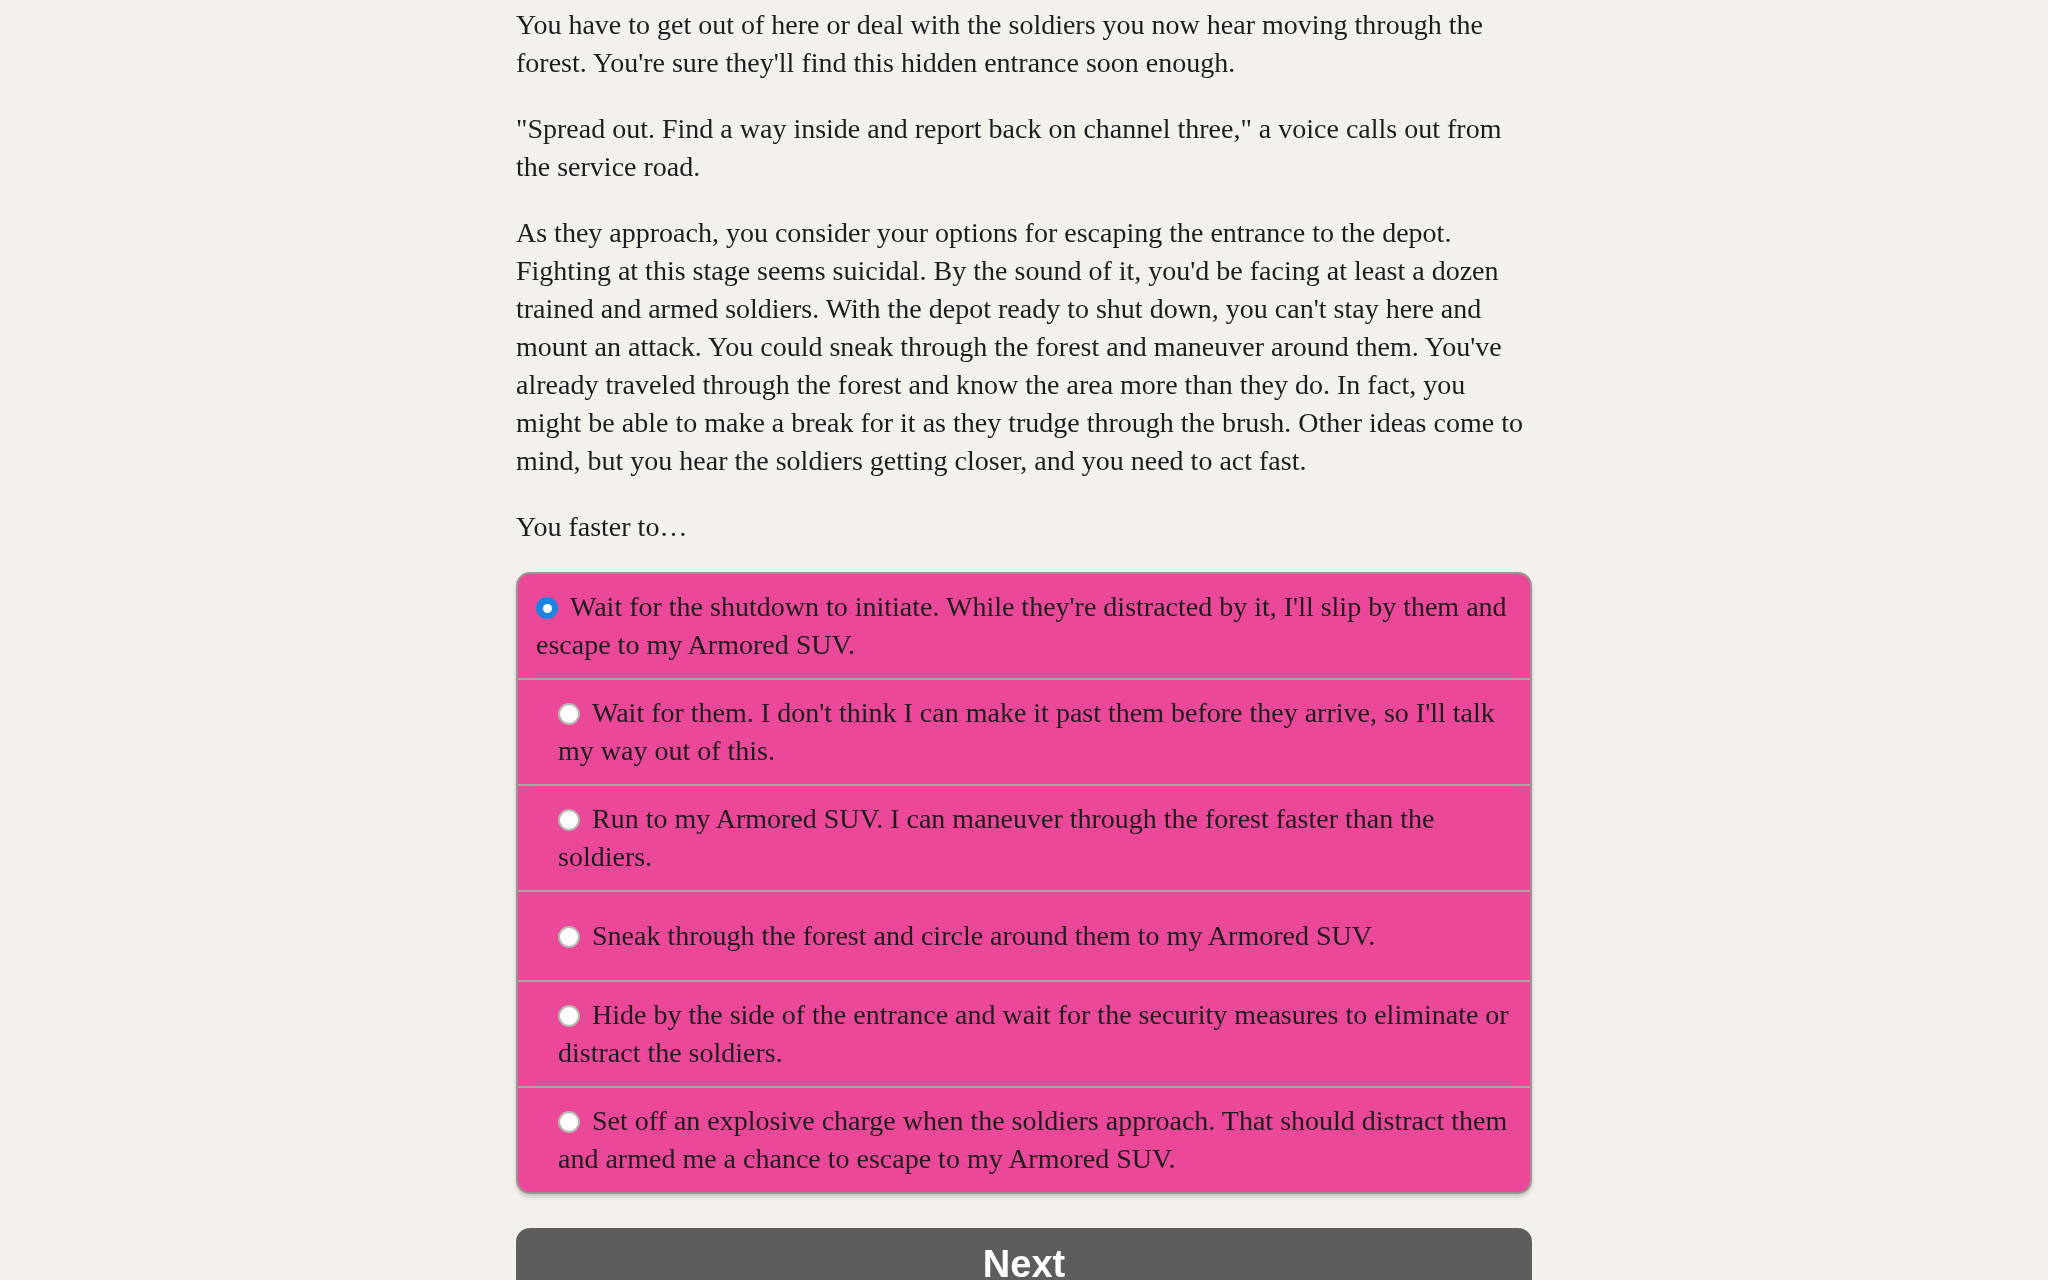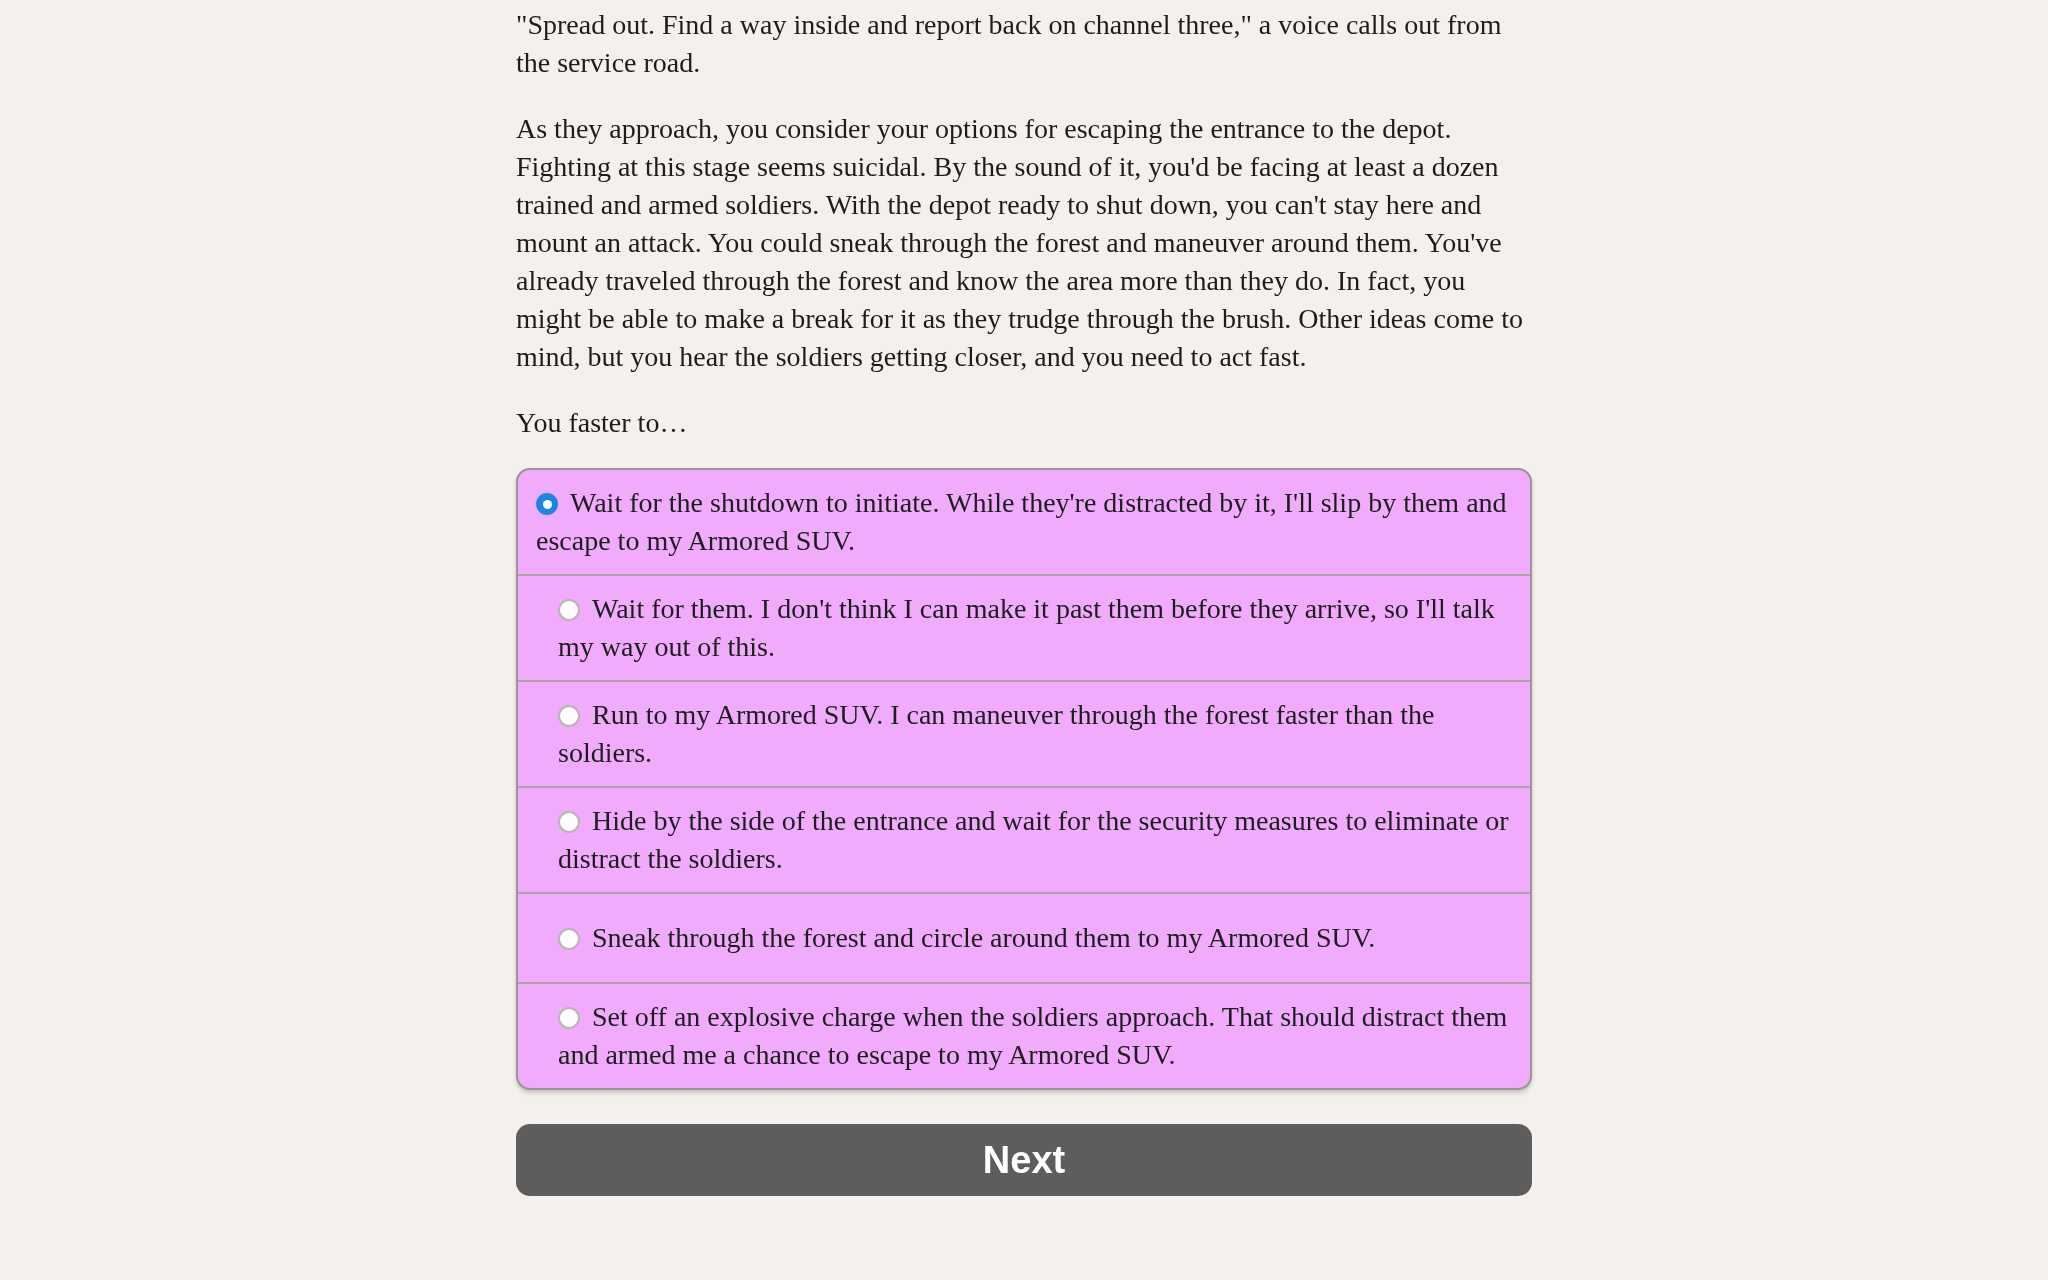--- a/index.html
+++ b/index.html
@@ -24,21 +24,21 @@
     margin: 0 0 28px 0;
   }
   .prompt {
     font-size: 28px;
     line-height: 38px;
     margin: 0 0 26px 0;
   }
   .choices {
     border: 2px solid #999590;
     border-radius: 14px;
-    background: #f0abfc;
+    background: #ec4899;
     overflow: hidden;
     box-shadow: 0 3px 4px rgba(0,0,0,0.18);
   }
   .choice-row {
     padding: 14px 18px;
     min-height: 90px;
     font-size: 28px;
     line-height: 38px;
     cursor: pointer;
     display: block;
@@ -90,41 +90,42 @@
     cursor: pointer;
     line-height: 70px;
   }
 </style>
 </head>
 <body>
 
 <div class="content">
 
   <div class="story">
+    <p>You have to get out of here or deal with the soldiers you now hear moving through the forest. You're sure they'll find this hidden entrance soon enough.</p>
     <p>"Spread out. Find a way inside and report back on channel three," a voice calls out from the service road.</p>
     <p>As they approach, you consider your options for escaping the entrance to the depot. Fighting at this stage seems suicidal. By the sound of it, you'd be facing at least a dozen trained and armed soldiers. With the depot ready to shut down, you can't stay here and mount an attack. You could sneak through the forest and maneuver around them. You've already traveled through the forest and know the area more than they do. In fact, you might be able to make a break for it as they trudge through the brush. Other ideas come to mind, but you hear the soldiers getting closer, and you need to act fast.</p>
   </div>
 
   <p class="prompt">You faster to…</p>
 
   <div class="choices">
     <div class="choice-row">
       <span class="radio selected"></span><span>Wait for the shutdown to initiate. While they're distracted by it, I'll slip by them and escape to my Armored SUV.</span>
     </div>
     <div class="choice-row">
       <span class="radio"></span><span>Wait for them. I don't think I can make it past them before they arrive, so I'll talk my way out of this.</span>
     </div>
     <div class="choice-row">
       <span class="radio"></span><span>Run to my Armored SUV. I can maneuver through the forest faster than the soldiers.</span>
     </div>
     <div class="choice-row">
-      <span class="radio"></span><span>Hide by the side of the entrance and wait for the security measures to eliminate or distract the soldiers.</span>
+      <span class="radio"></span><span>Sneak through the forest and circle around them to my Armored SUV.</span>
     </div>
     <div class="choice-row">
-      <span class="radio"></span><span>Sneak through the forest and circle around them to my Armored SUV.</span>
+      <span class="radio"></span><span>Hide by the side of the entrance and wait for the security measures to eliminate or distract the soldiers.</span>
     </div>
     <div class="choice-row">
       <span class="radio"></span><span>Set off an explosive charge when the soldiers approach. That should distract them and armed me a chance to escape to my Armored SUV.</span>
     </div>
   </div>
 
   <button class="next-btn">Next</button>
 
 </div>
 

